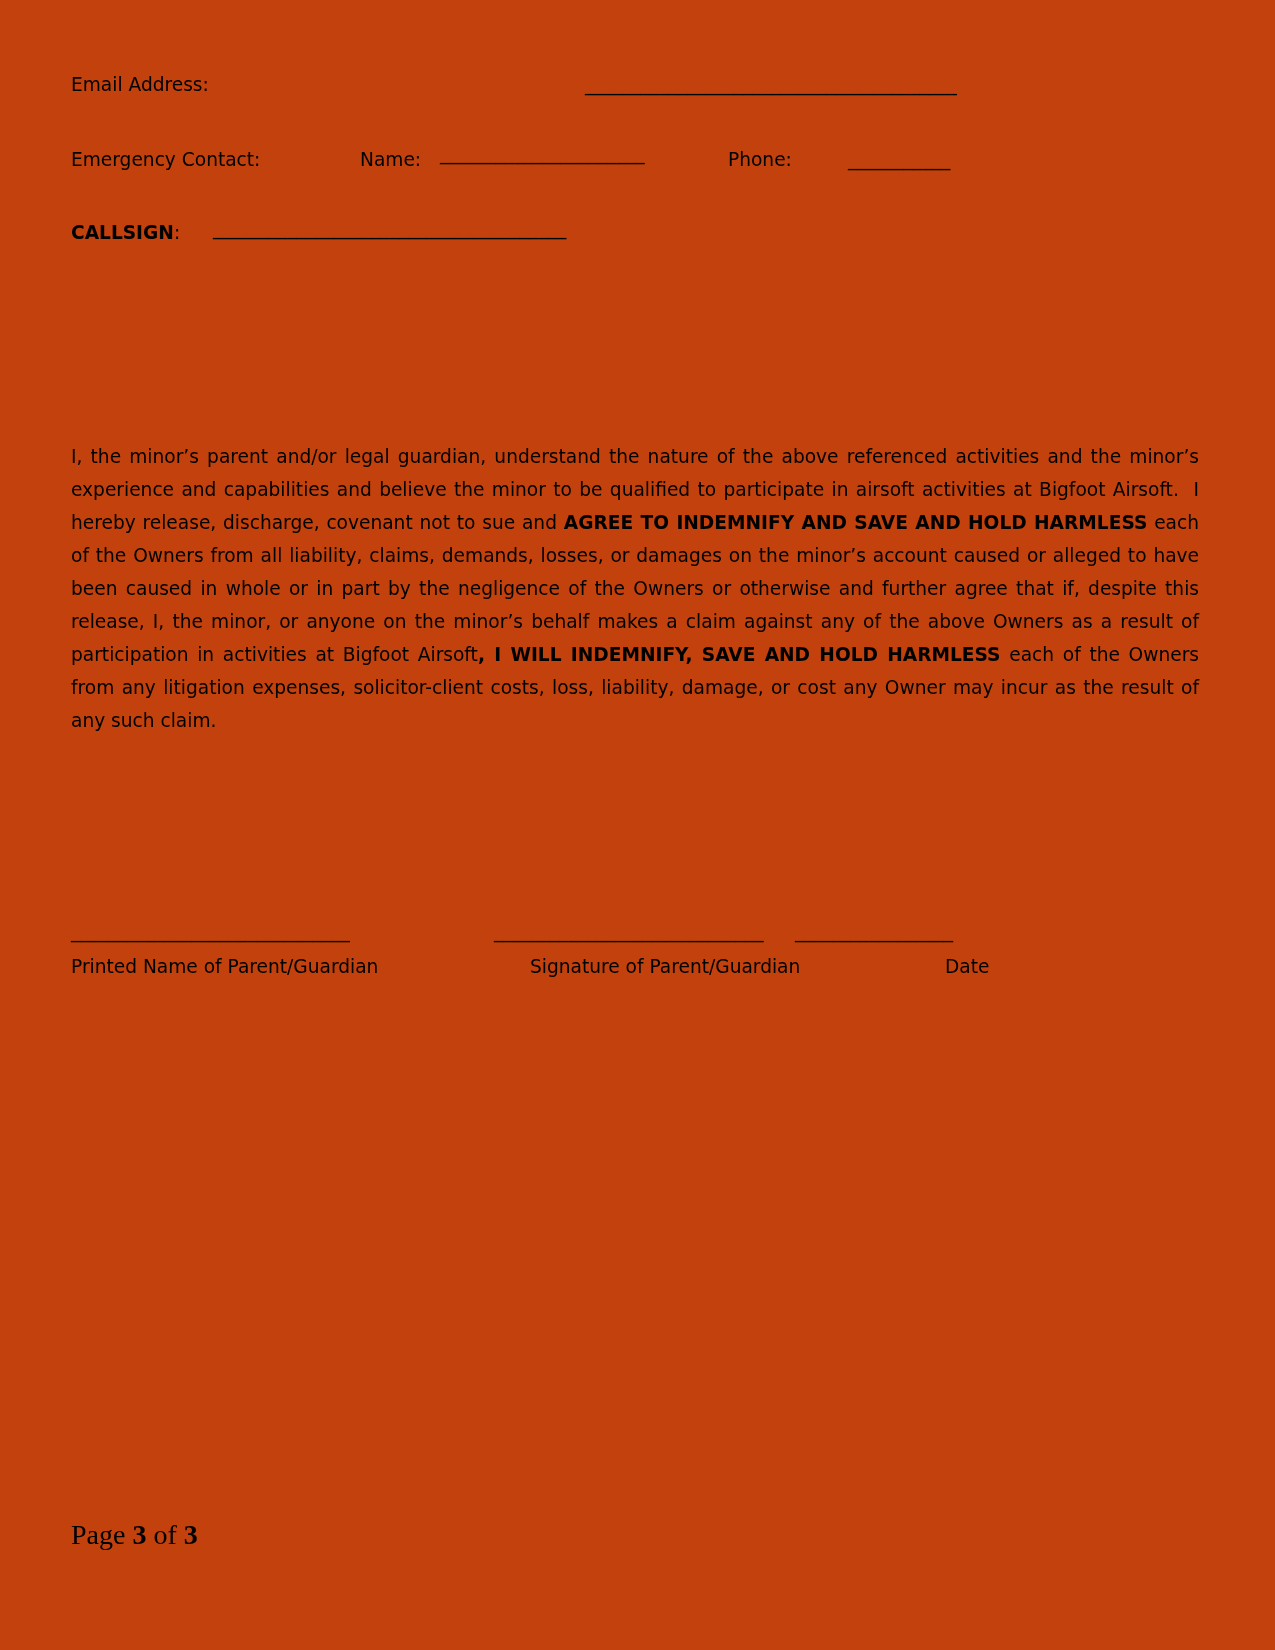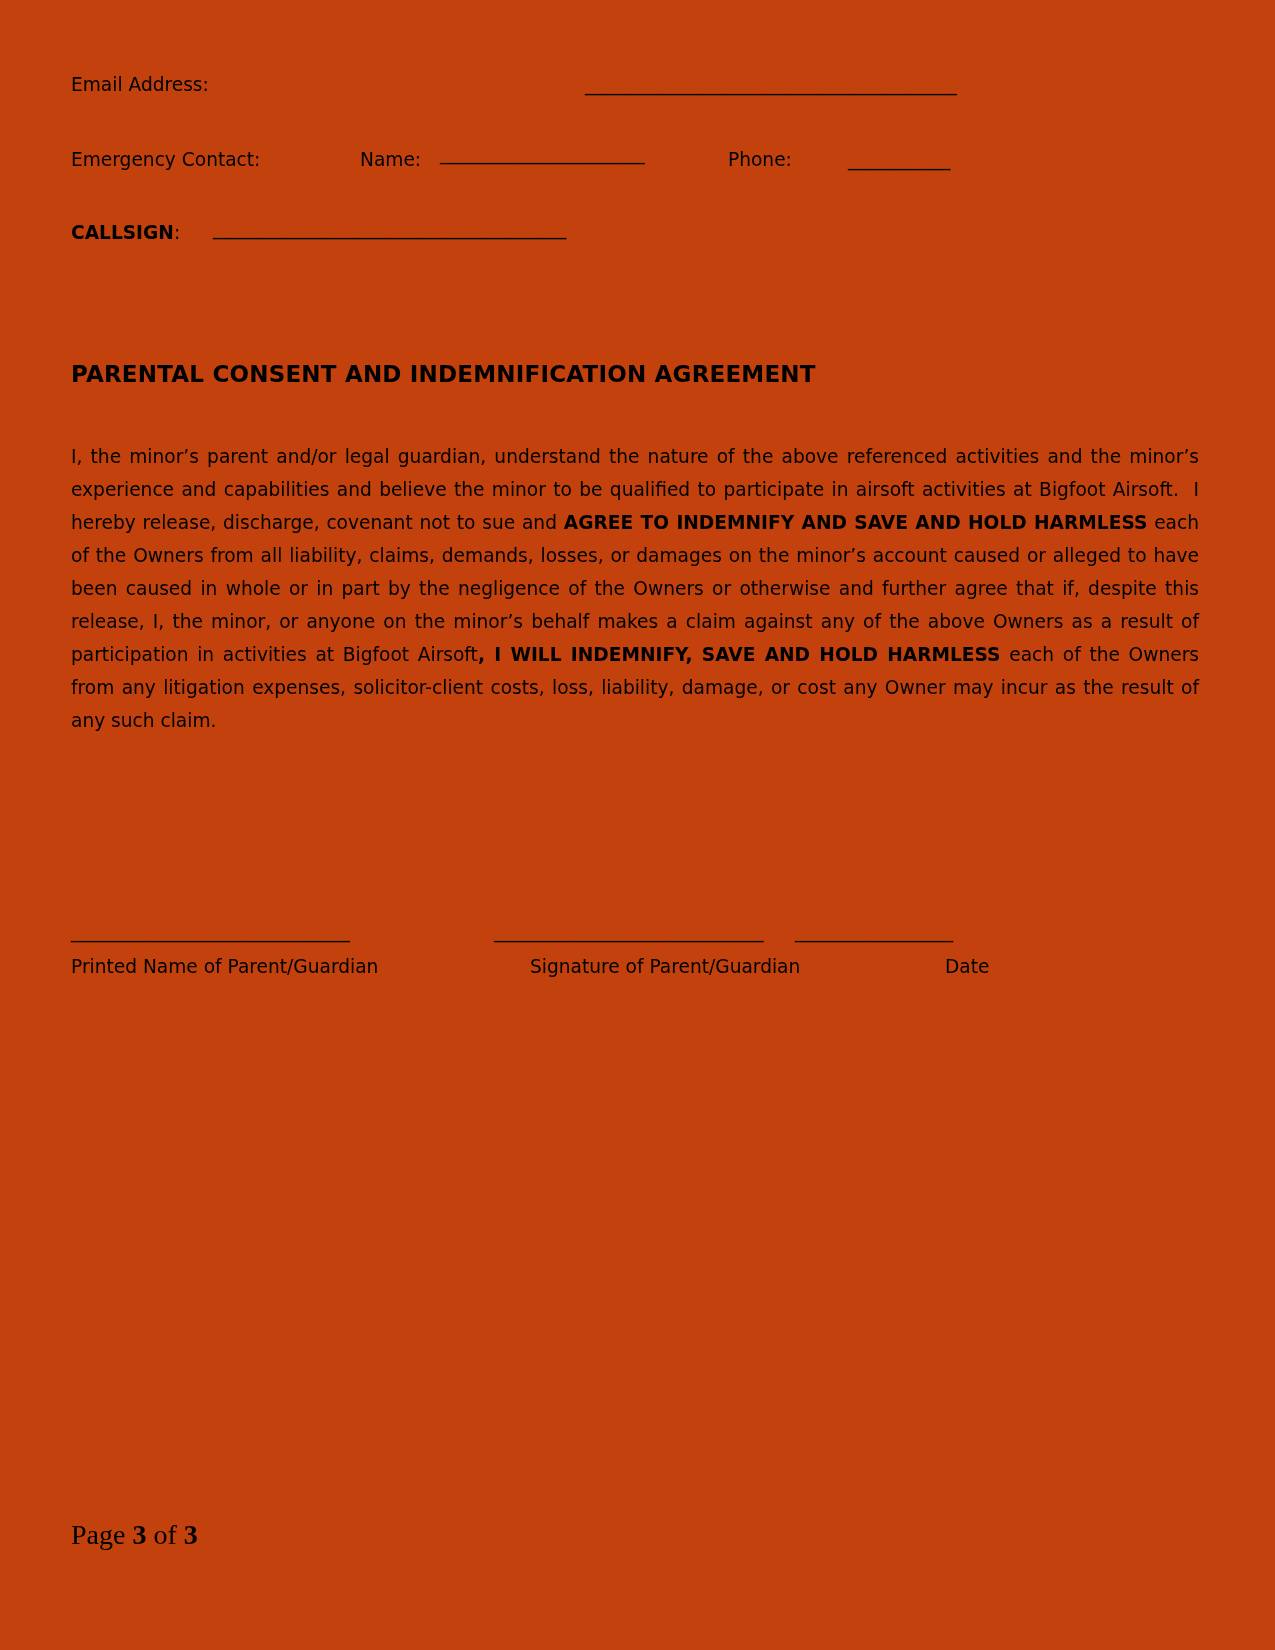--- a/index.html
+++ b/index.html
@@ -76,21 +76,20 @@
   <span class="abs name-label">Name:</span>
   <span class="abs blank name-blank">______________________</span>
   <span class="abs phone-label">Phone:</span>
   <span class="abs blank phone-blank">___________</span>
 
   <span class="abs callsign-row">
     <span class="bold">CALLSIGN</span><span>:</span>
   </span>
   <span class="abs blank callsign-blank">______________________________________</span>
 
-  <div class="abs agreement-title">PARENTAL CONSENT AND INDEMNIFICATION AGREEMENT</div>
 
   <div class="abs agreement-paragraph"><span>I, the minor’s parent and/or legal guardian, understand the nature of the above referenced activities and the minor’s experience and capabilities and believe the minor to be qualified to participate in airsoft activities at Bigfoot Airsoft.&nbsp; I hereby release, discharge, covenant not to sue and </span><b>AGREE TO INDEMNIFY AND SAVE AND HOLD HARMLESS</b><span> each of the Owners from all liability, claims, demands, losses, or damages on the minor’s account caused or alleged to have been caused in whole or in part by the negligence of the Owners or otherwise and further agree that if, despite this release, I, the minor, or anyone on the minor’s behalf makes a claim against any of the above Owners as a result of participation in activities at Bigfoot Airsoft</span><b>, I WILL INDEMNIFY, SAVE AND HOLD HARMLESS</b><span> each of the Owners from any litigation expenses, solicitor-client costs, loss, liability, damage, or cost any Owner may incur as the result of any such claim.</span></div>
 
   <span class="abs blank sig-blank-printed">______________________________</span>
   <span class="abs blank sig-blank-signature">_____________________________</span>
   <span class="abs blank sig-blank-date">_________________</span>
 
   <span class="abs sig-label-printed">Printed Name of Parent/Guardian</span>
   <span class="abs sig-label-signature">Signature of Parent/Guardian</span>
   <span class="abs sig-label-date">Date</span>

